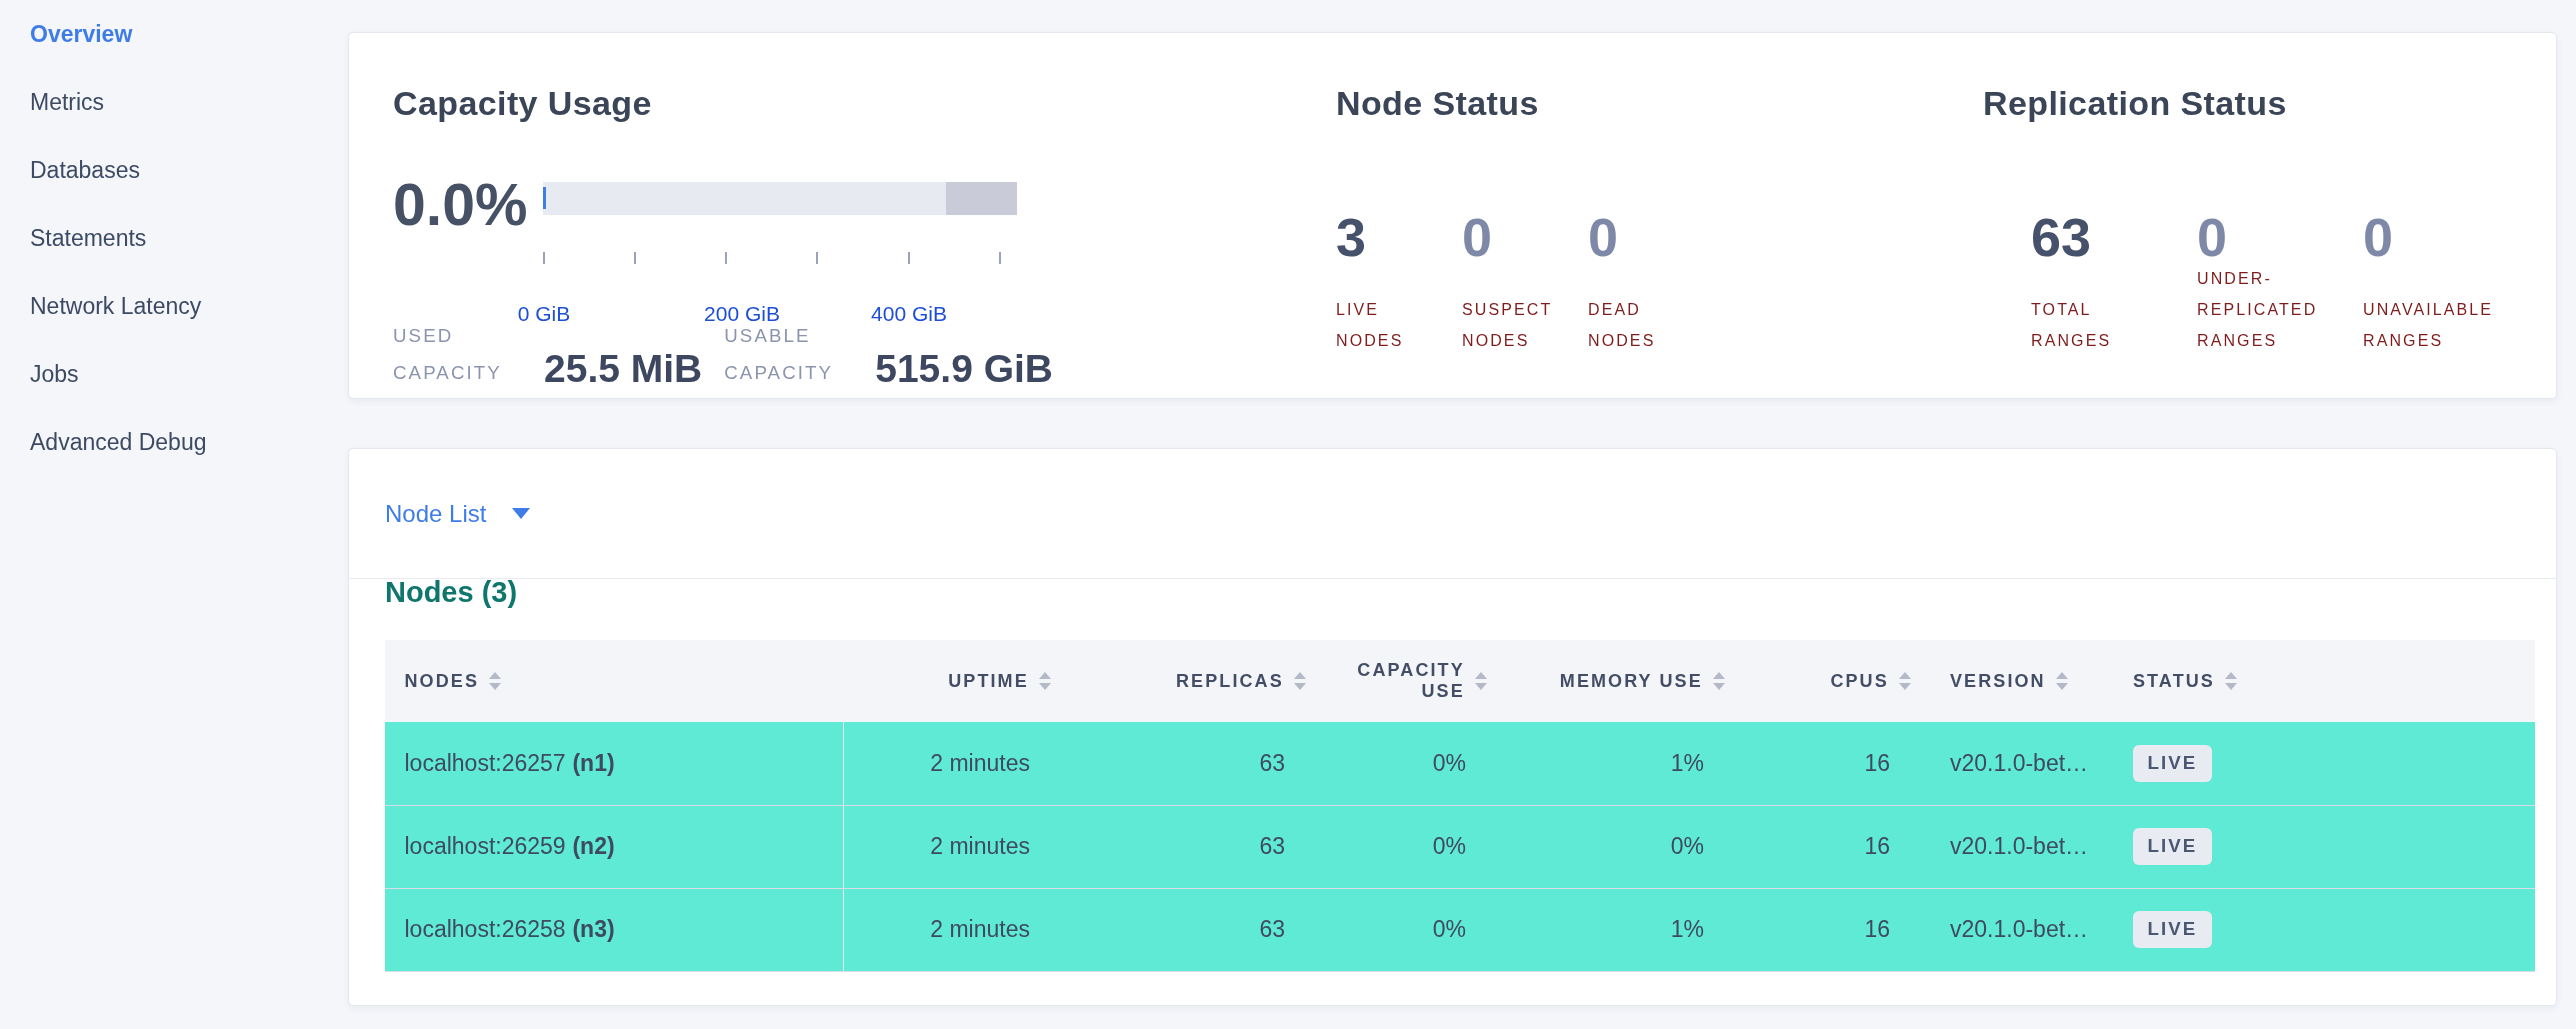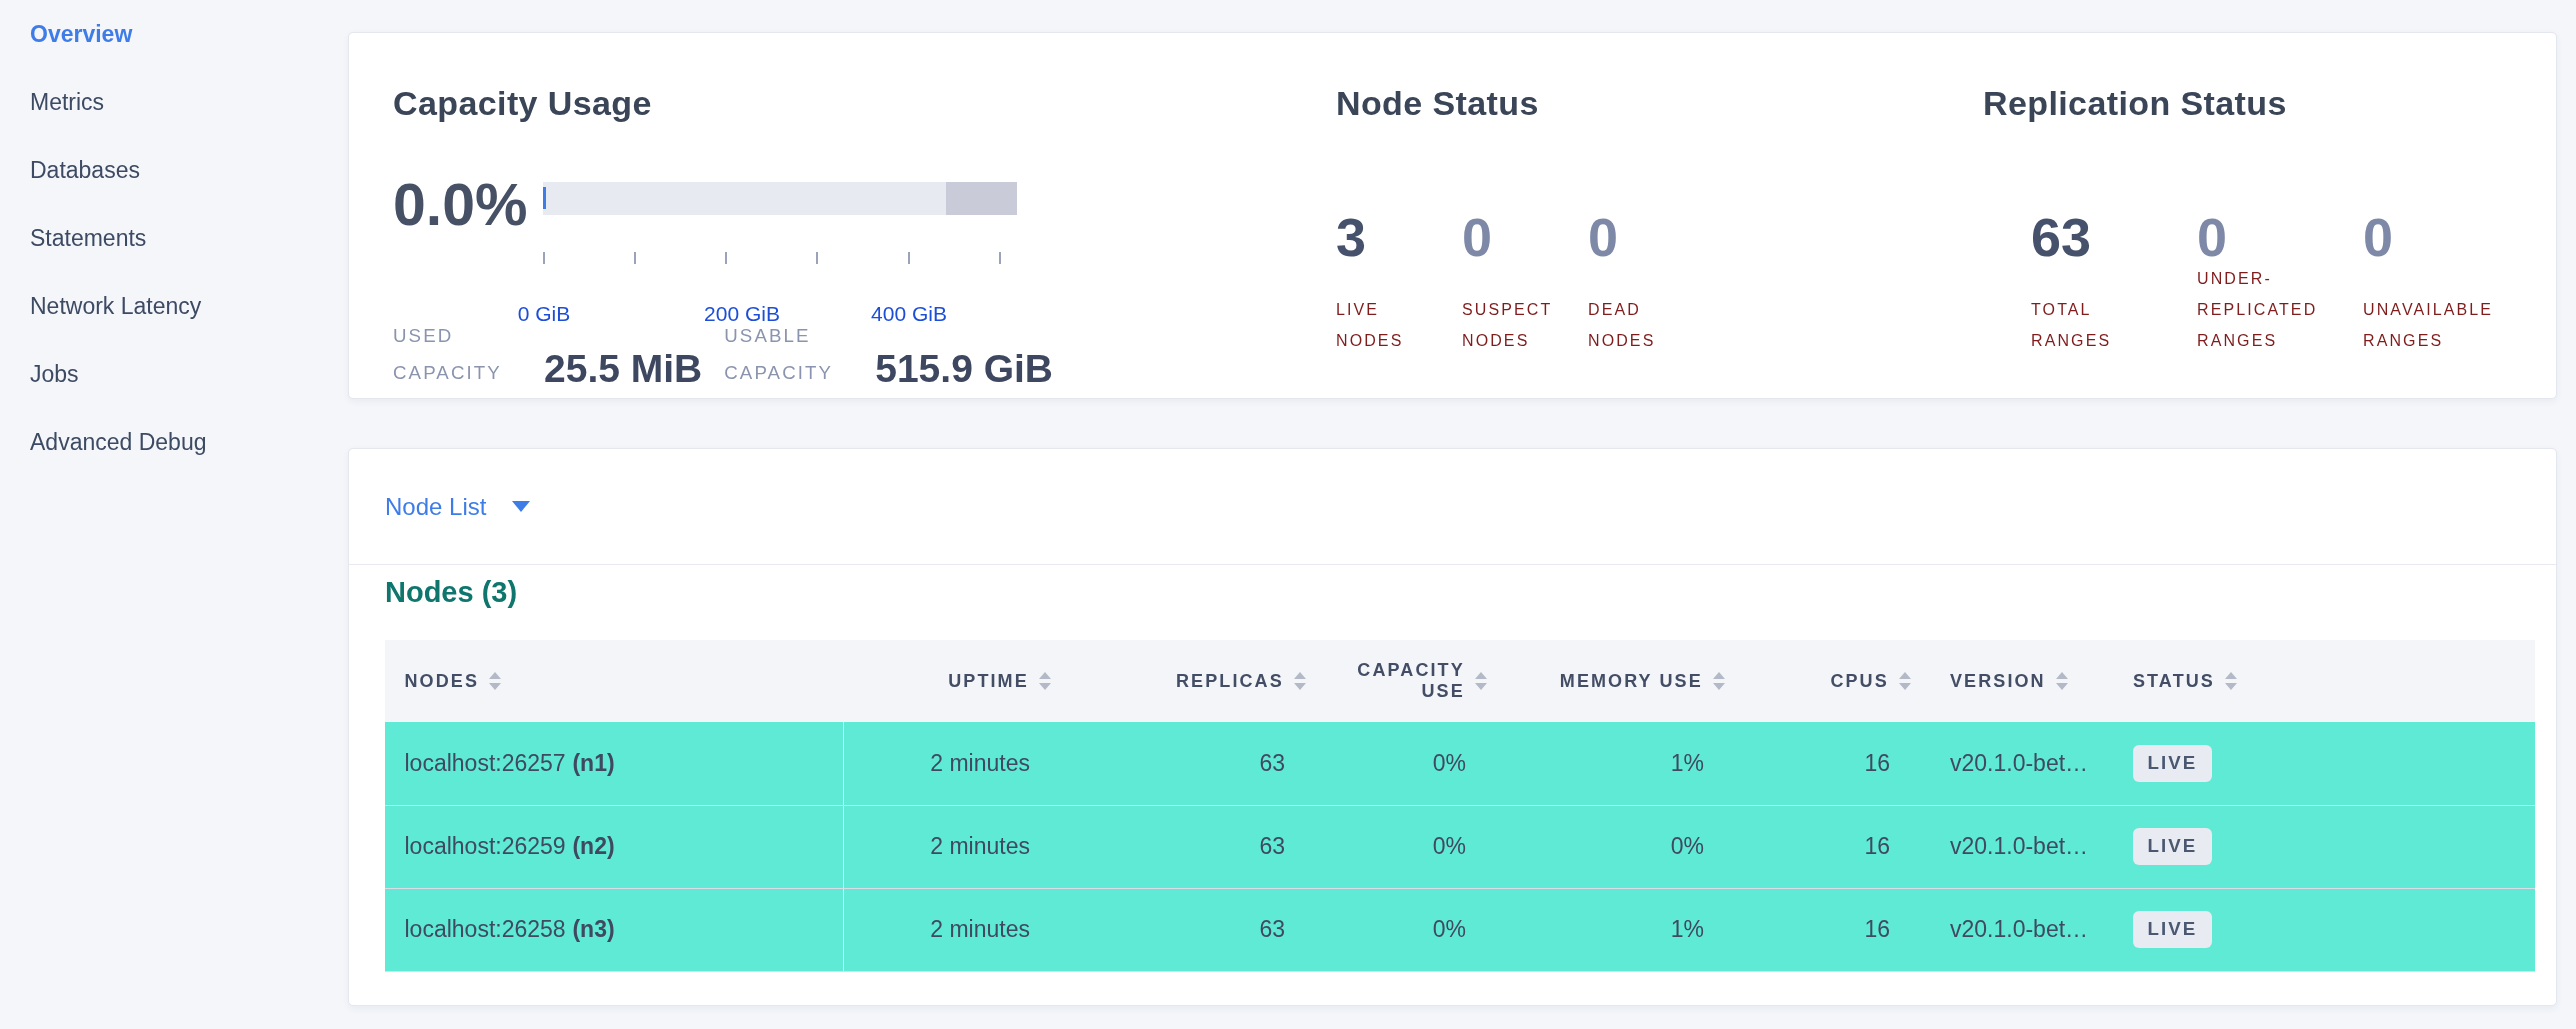--- a/index.html
+++ b/index.html
@@ -77,21 +77,21 @@
     font-size:18.7px; line-height:37px; letter-spacing:2.1px; color:#8b94ae;
     width:151px;
   }
   .cap-stat-value {
     font-size:39px; font-weight:700; color:#3d4760; line-height:44px;
     white-space:nowrap;
   }
 
   
   .nodelist-bar {
-    position:absolute; left:0; top:0; width:100%; height:116px;
+    position:absolute; left:0; top:0; width:100%; height:130px;
     border-bottom:1.7px solid #e8eaf0; display:flex; align-items:center;
     padding-left:36px; cursor:pointer;
   }
   .nodelist-label { font-size:24px; font-weight:500; color:#3e7ce8; }
   .dd-arrow {
     width:0; height:0; margin-left:25.5px;
     border-left:9.3px solid transparent; border-right:9.3px solid transparent;
     border-top:11px solid #3e7ce8;
   }
   .nodes-title {

